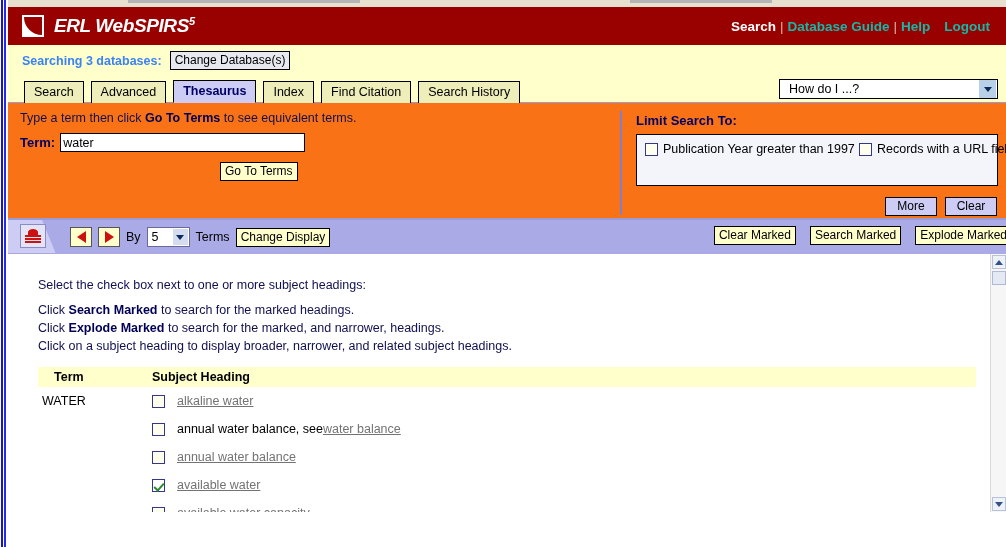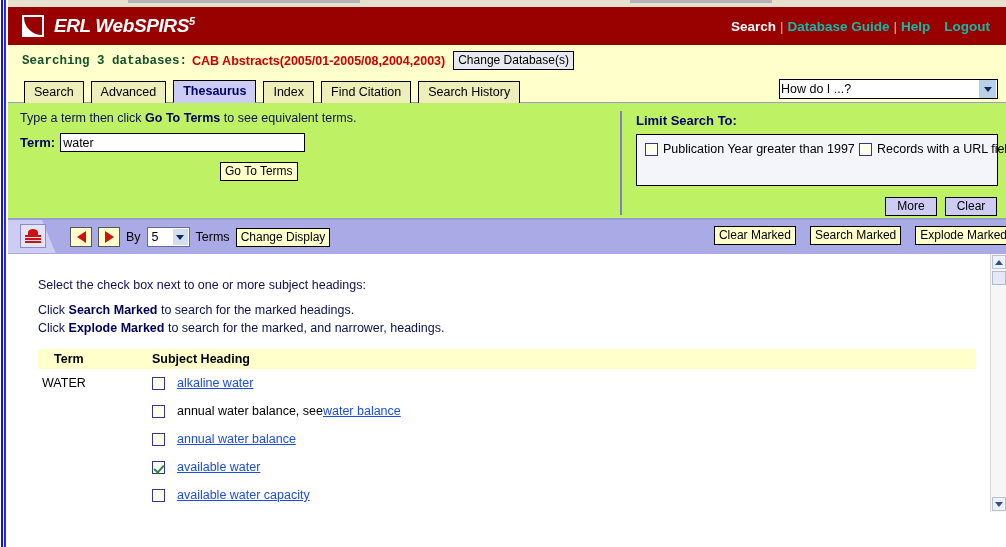--- a/index.html
+++ b/index.html
@@ -62,21 +62,21 @@
   .nav a { color: #14b8a6; text-decoration: none; }
   .nav a.on { color: #ffffff; }
   .nav .sep { color: #d9b9a0; padding: 0 4px; font-weight: normal; }
   .nav .gap { display: inline-block; width: 14px; }
 
   
   .dbbar {
     background: #ffffcc; height: 31px; display: flex; align-items: center;
     padding-left: 14px; font-size: 12.5px; white-space: nowrap;
   }
-  .dbbar .lbl { color: #14532d; font-weight: bold; font-family: Liberation Mono, monospace; }
+  .dbbar .lbl { color: #3b82f6; font-weight: bold; }
   .dbbar .dbs { color: #cc0000; font-weight: bold; margin-left: 5px; }
   .btn {
     font-family: "Liberation Sans", sans-serif; font-size: 12px;
     background: #e8e8f0; border: 1px solid #000000; color: #000000;
     padding: 1px 4px; line-height: 15px; cursor: default; white-space: nowrap;
   }
   .btn-yellow { background: #ffffcc; }
   .dbbar .btn { margin-left: 8px; }
 
   
@@ -91,34 +91,34 @@
     padding: 2px 9px 3px; margin-right: 7px; line-height: 16px;
     position: relative; bottom: -1px; cursor: default; white-space: nowrap;
   }
   .tab.active {
     background: #ccccf5; font-weight: bold; color: #000066;
     border-bottom: 1px solid #ccccf5;
   }
   .howdoi {
     position: absolute; right: 8px; top: 3px; width: 219px; height: 20px;
     background: #ffffff; border: 1px solid #000000;
-    font-size: 12.5px; display: flex; align-items: center; padding-left: 1px;
+    font-size: 12.5px; display: flex; align-items: center; padding-left: 9px;
   }
   .howdoi .arrowbox {
     position: absolute; right: 1px; top: 0; bottom: 0; width: 17px;
     background: #b8d0e8; display: flex; align-items: center; justify-content: center;
   }
   .caret-down {
     width: 0; height: 0; border-left: 4px solid transparent;
     border-right: 4px solid transparent; border-top: 5px solid #0a2a5a;
   }
 
   
   .formpanel {
-    background: #bef264; height: 117px; position: relative;
+    background: #f97316; height: 117px; position: relative;
     border-bottom: 2px solid #9a9ad6;
   }
   .form-left { position: absolute; left: 12px; top: 8px; width: 570px; }
   .hint { font-size: 12.5px; color: #101050; margin-bottom: 8px; }
   .hint b { color: #000055; }
   .termrow { display: flex; align-items: center; }
   .termrow .lbl { font-size: 13px; font-weight: bold; color: #000066; margin-right: 5px; }
   .textinput {
     width: 245px; height: 19px; background: #ffffff;
     border: 1px solid #000000; font-size: 12.5px;
@@ -224,21 +224,21 @@
     background: #ffffcc; font-size: 12.5px; text-align: left;
     padding: 3px 4px; font-weight: bold; color: #000000;
   }
   table.results th.c1 { width: 110px; padding-left: 16px; }
   table.results td {
     font-size: 12.5px; padding: 7px 4px; vertical-align: top; color: #000000;
   }
   table.results td.c1 { width: 110px; white-space: nowrap; }
   .shrow { display: flex; align-items: center; }
   .shrow .cb { margin-right: 12px; margin-top: 0; }
-  .sh-link { color: #1d4ed8; text-decoration: underline; white-space: nowrap; }
+  .sh-link { color: #737373; text-decoration: underline; white-space: nowrap; }
   .sh-plain { color: #000000; white-space: nowrap; }
 
   
   .vscroll {
     position: absolute; right: 0; top: 0; width: 16px; bottom: 0;
     background: #f6f6f6; border-left: 1px solid #d8d8d8;
   }
   .vs-btn {
     position: absolute; left: 1px; width: 14px; height: 14px;
     background: #eef1f8; border: 1px solid #b8c2d8;
@@ -281,21 +281,20 @@
         <div class="brand-mark"></div>
         <div class="brand-text"><span>ERL WebSPIRS</span><sup>5</sup></div>
       </div>
       <div class="nav">
         <a href="#" class="on">Search</a><span class="sep">|</span><a href="#">Database Guide</a><span class="sep">|</span><a href="#">Help</a><span class="gap"></span><a href="#">Logout</a>
       </div>
     </div>
 
     <div class="dbbar">
       <span class="lbl">Searching 3 databases:</span>
-      <span class="dbs">CAB Abstracts(2005/01-2005/08,2004,2003)</span>
       <button class="btn">Change Database(s)</button>
     </div>
 
     <div class="tabstrip">
       <div class="tab">Search</div>
       <div class="tab">Advanced</div>
       <div class="tab active">Thesaurus</div>
       <div class="tab">Index</div>
       <div class="tab">Find Citation</div>
       <div class="tab">Search History</div>
@@ -368,20 +367,21 @@
         <button class="btn btn-yellow">Explode Marked</button>
       </div>
     </div>
 
     <div class="content">
       <div class="content-inner">
         <div class="instr">
           <div class="l0">Select the check box next to one or more subject headings:</div>
           <div><span>Click </span><b>Search Marked</b><span> to search for the marked headings.</span></div>
           <div><span>Click </span><b>Explode Marked</b><span> to search for the marked, and narrower, headings.</span></div>
+          <div>Click on a subject heading to display broader, narrower, and related subject headings.</div>
         </div>
 
         <table class="results">
           <thead>
             <tr>
               <th class="c1">Term</th>
               <th>Subject Heading</th>
             </tr>
           </thead>
           <tbody>

